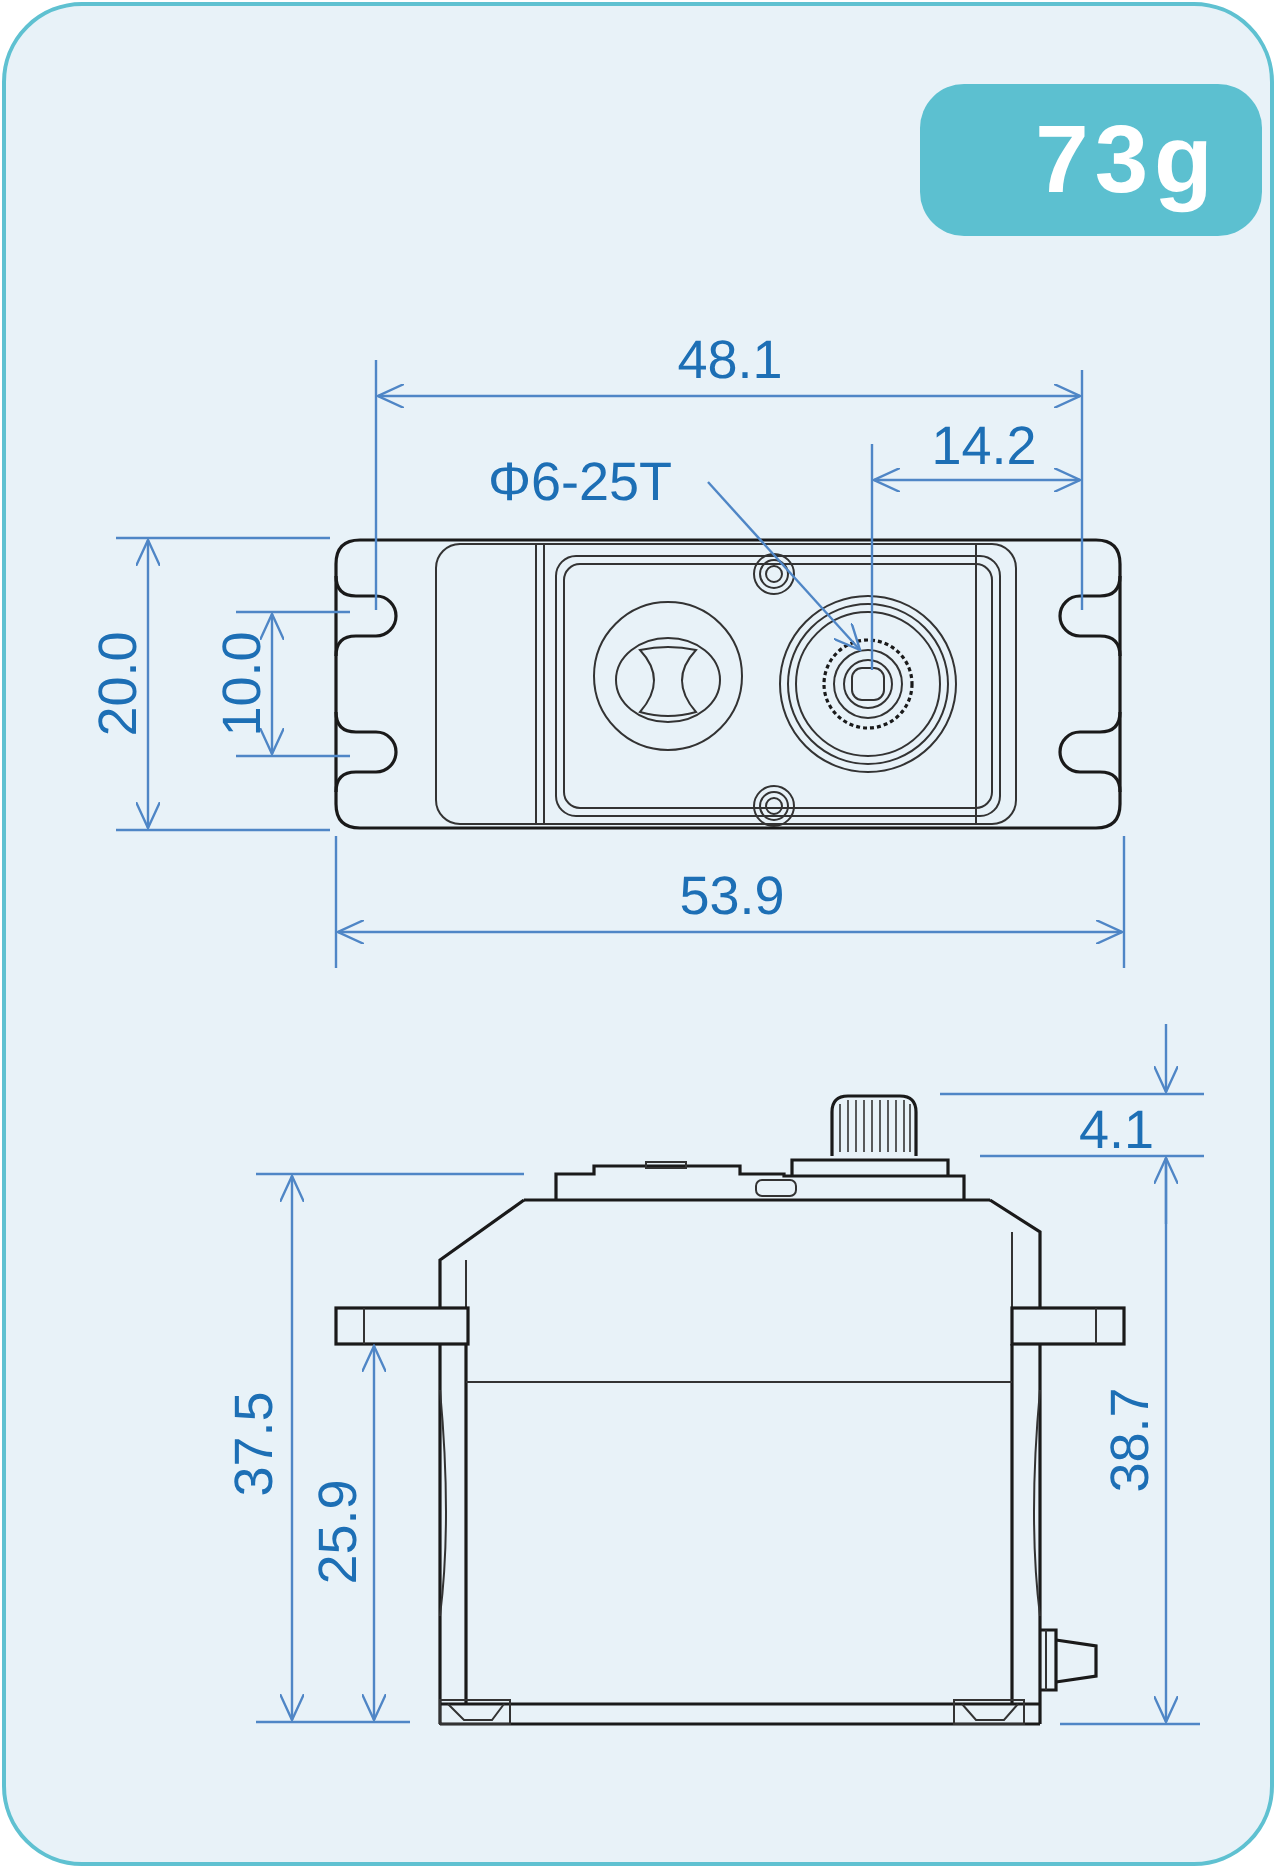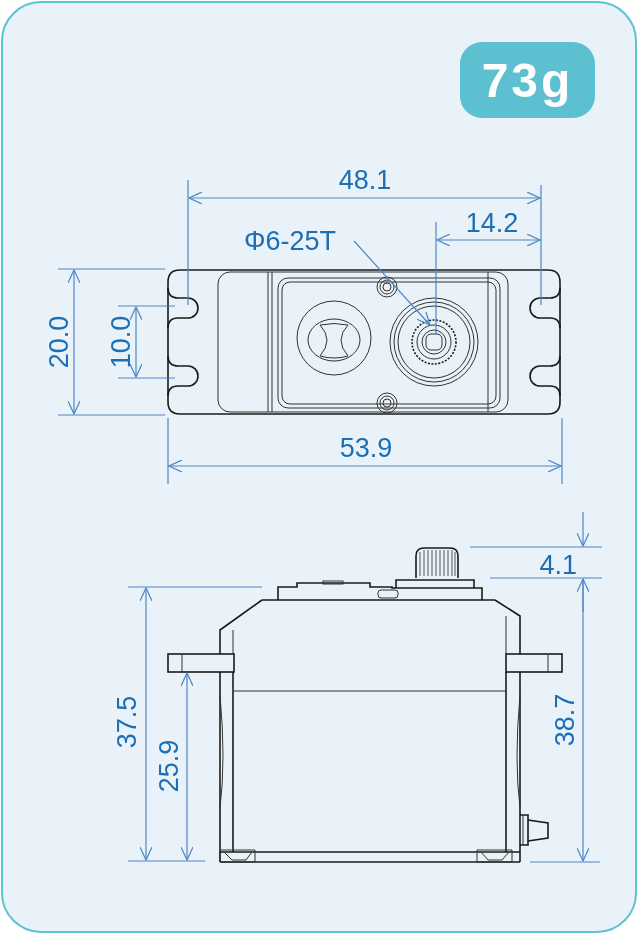--- a/index.html
+++ b/index.html
@@ -5,21 +5,21 @@
   html, body { margin: 0; padding: 0; background: #ffffff; }
   body { width: 640px; height: 936px; position: relative; overflow: hidden; font-family: "Liberation Sans", sans-serif; }
   .card {
     position: absolute; left: 1px; top: 1px; width: 636px; height: 932px;
     background: #e8f2f8; border: 2px solid #5fc1d1; border-radius: 40px; box-sizing: border-box;
   }
   .badge {
     position: absolute; left: 460px; top: 42px; width: 135px; height: 76px;
     background: #5cc0d0; border-radius: 22px; color: #ffffff;
     font-family: "Liberation Sans", sans-serif; font-weight: bold; font-size: 48px;
-    display: flex; align-items: center; justify-content: center; letter-spacing: 3px;
+    display: flex; align-items: center; justify-content: center; letter-spacing: 3px; padding-left: 36px;
   }
   svg.drawing { position: absolute; left: 0; top: 0; }
   .dimtext { font-family: "Liberation Sans", sans-serif; font-size: 27px; fill: #1d6fb5; }
   .dimline { stroke: #4f86c6; stroke-width: 1.2; fill: none; }
   .part { stroke: #1a1a1a; stroke-width: 1.6; fill: none; }
   .part-thin { stroke: #333; stroke-width: 1; fill: none; }
 </style>
 </head>
 <body>
 

